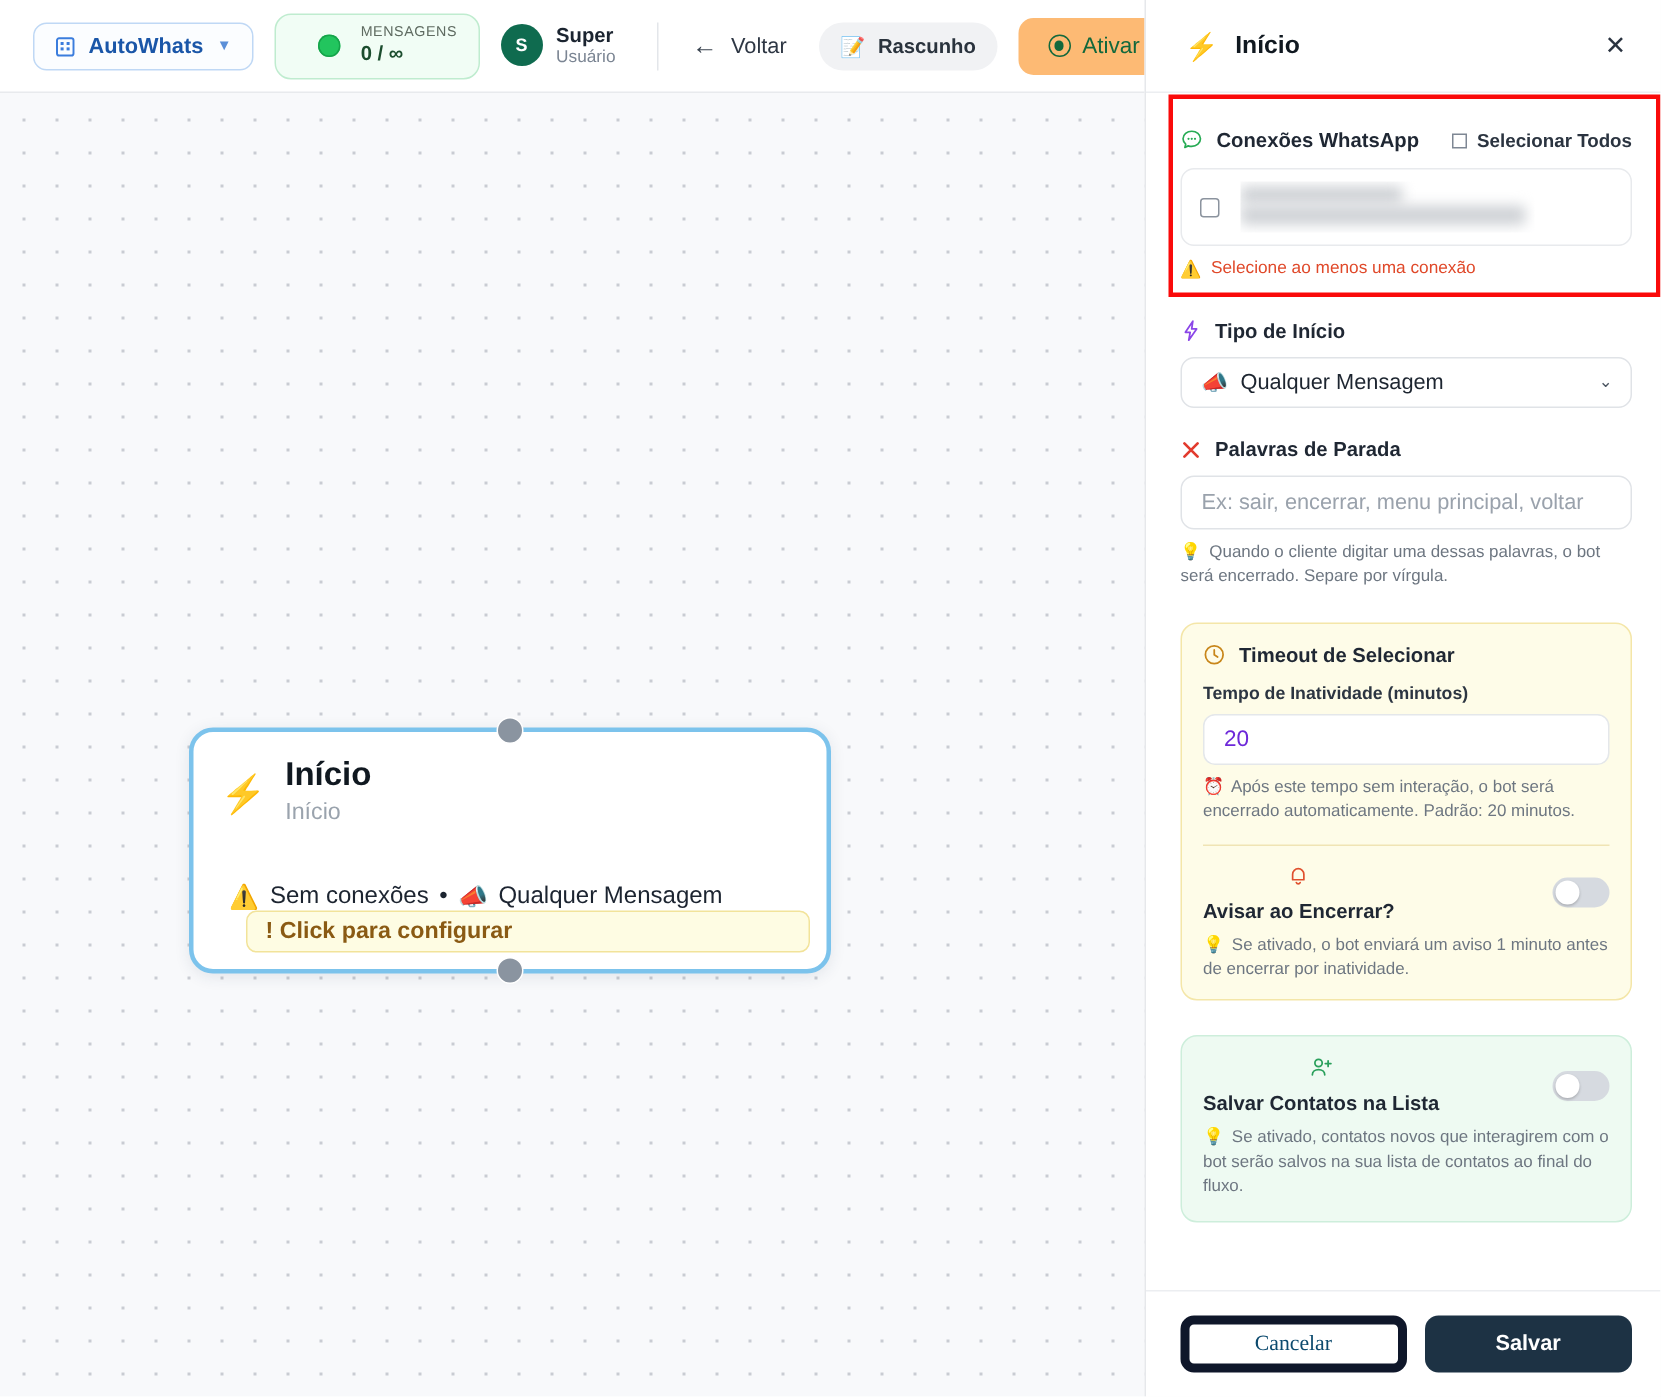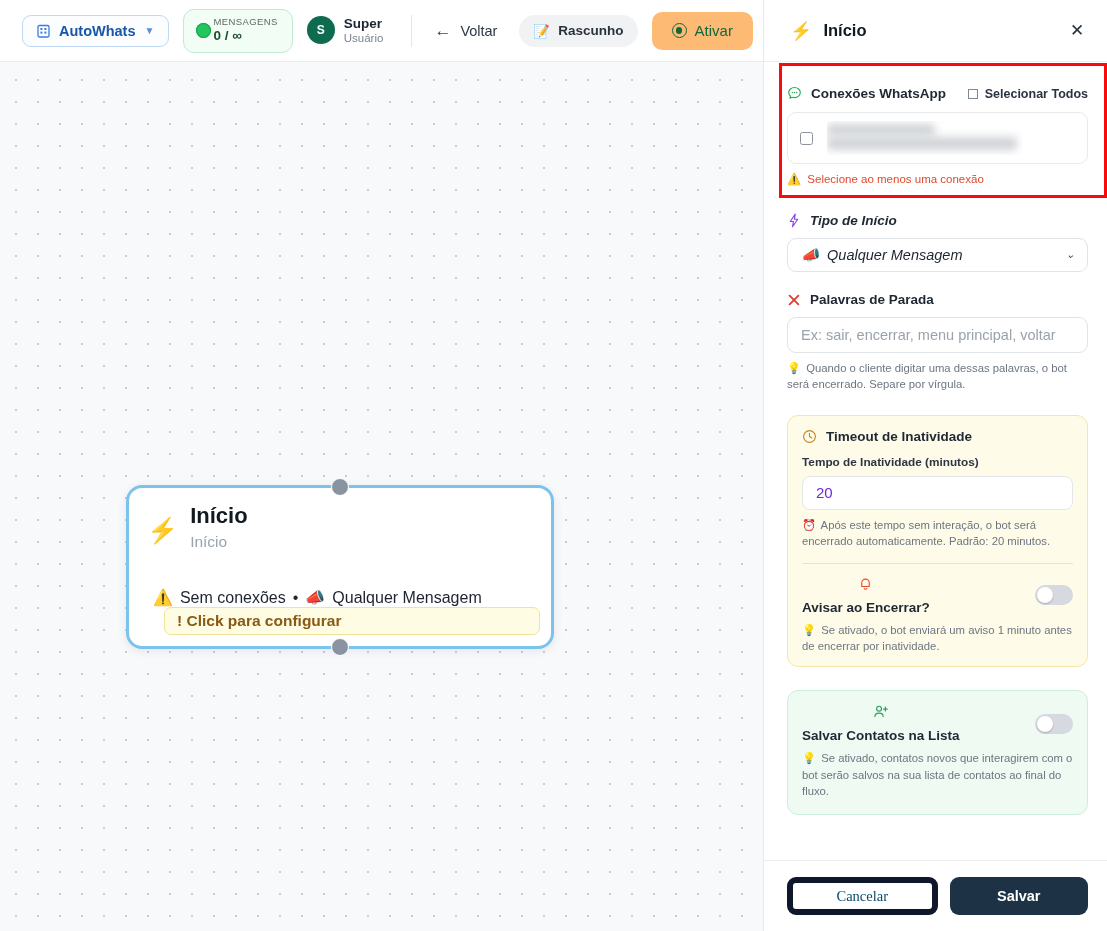--- a/index.html
+++ b/index.html
@@ -30,22 +30,22 @@
     border-radius: 9px;
     background: #fbfdff;
     color: #1a56a8;
     font-size: 14.5px; font-weight: bold;
     white-space: nowrap;
   }
   .org-chip .bld { font-size: 13px; color: #3b7ddd; }
   .chev { font-size: 10px; color: #5b8fd8; font-weight: normal; }
 
   .msg-chip {
-    display: flex; align-items: center; gap: 2px;
-    height: 44px; padding: 0 14px 0 12px;
+    display: flex; align-items: center; gap: 13px;
+    height: 44px; padding: 0 14px 0 28px;
     border: 1px solid #bfeccf;
     border-radius: 11px;
     background: #f1fdf5;
   }
   .dot-green {
     width: 15px; height: 15px; border-radius: 50%;
     background: #22c55e;
     box-shadow: 0 0 0 1px #16a34a inset;
     flex: 0 0 auto;
   }
@@ -247,21 +247,21 @@
     left: 0; top: 16px; width: 190px; height: 13px;
     background: #cfd2d6; border-radius: 3px;
     filter: blur(4.2px);
   }
   .warn-line {
     margin-top: 8px;
     display: flex; align-items: center; gap: 6px;
     font-size: 11.5px; color: #e0492a;
   }
 
-  .sec-gap { margin-top: 27px; font-style: italic; }
+  .sec-gap { margin-top: 27px; }
   .sec-gap2 { margin-top: 20px; }
 
   .select-wrap { position: relative; margin-top: 10px; }
   .sel-field {
     width: 100%; height: 34px;
     border: 1px solid #e0e3e7; border-radius: 9px;
     background: #fff;
     display: flex; align-items: center; gap: 8px;
     padding: 0 30px 0 13px;
     font-size: 14.5px; color: #1d2530;
@@ -518,21 +518,21 @@
       </div>
 
       <div class="card-yellow">
         <span class="sec-label">
           <span class="ic">
             <svg width="15" height="15" viewBox="0 0 16 16" fill="none">
               <circle cx="8" cy="8" r="6.3" stroke="#c8861a" stroke-width="1.25"></circle>
               <path d="M8 4.6V8l2.4 1.6" stroke="#c8861a" stroke-width="1.25" stroke-linecap="round"></path>
             </svg>
           </span>
-          <span>Timeout de Inatividade</span>
+          <span>Timeout de Selecionar</span>
         </span>
 
         <div class="sublabel">Tempo de Inatividade (minutos)</div>
         <input class="num-input" type="text" value="20" style="">
         <div class="hint">
           <span class="emo">⏰</span>
           <span>Após este tempo sem interação, o bot será encerrado automaticamente. Padrão: 20 minutos.</span>
         </div>
 
         <div class="hr-y"></div>

